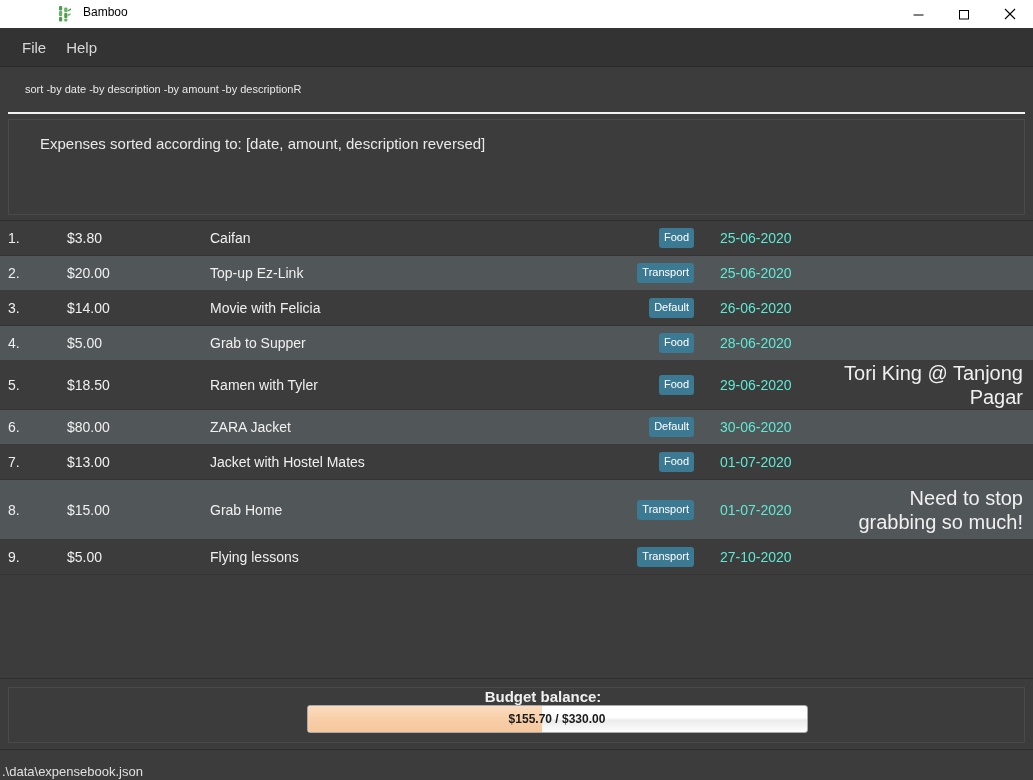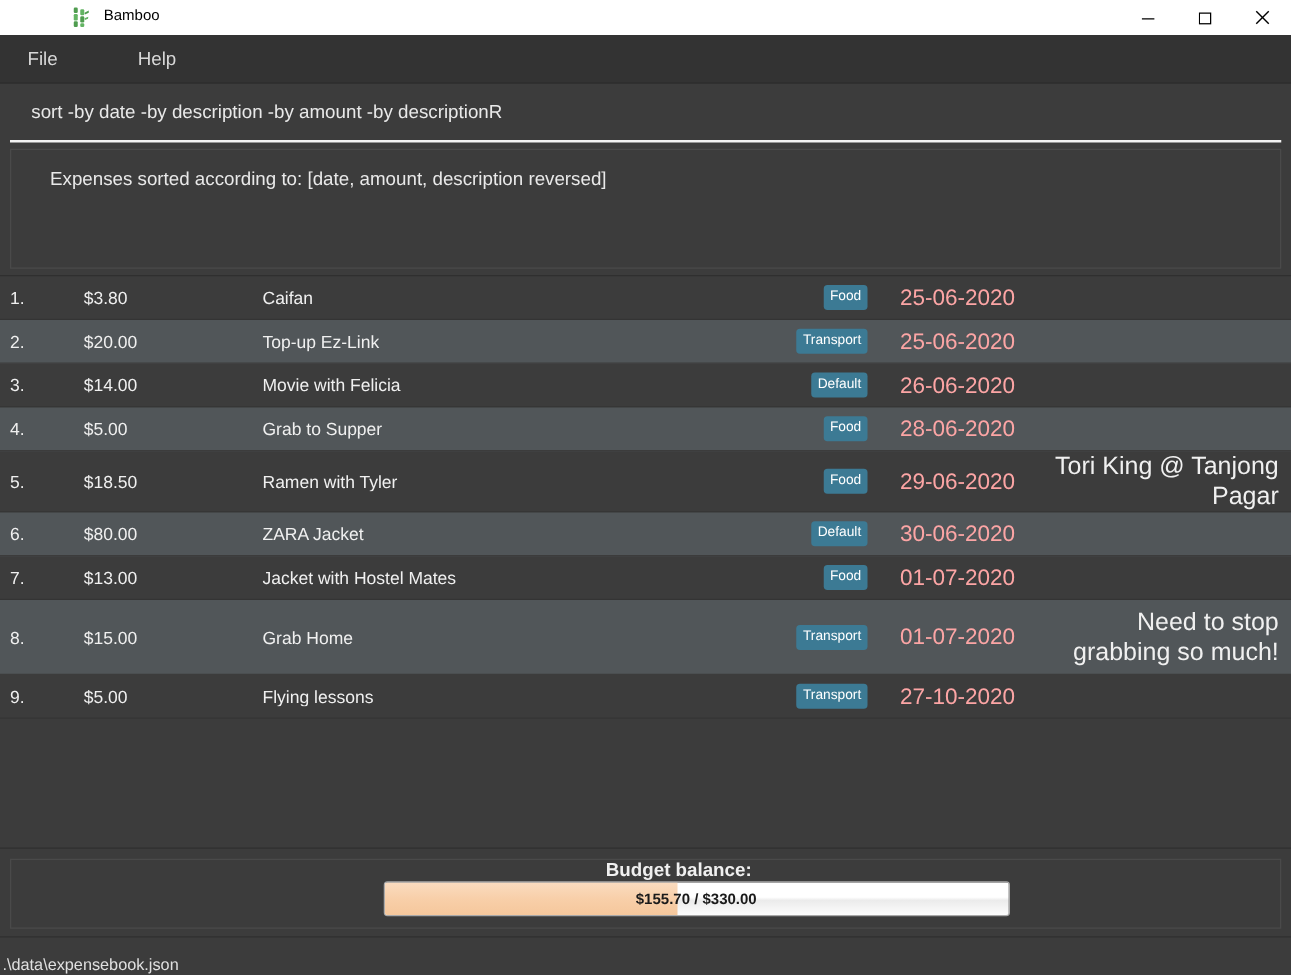--- a/index.html
+++ b/index.html
@@ -68,21 +68,20 @@
 
   
   .menubar {
     height: 38px;
     background: #333333;
     display: flex;
     align-items: center;
     padding-left: 12px;
     border-bottom: 1px solid #2b2b2b;
     flex: 0 0 38px;
-    gap: 44px;
   }
   .menu-item {
     font-size: 15px;
     color: #d8d8d8;
     padding: 4px 10px;
     white-space: nowrap;
   }
 
   
   .cmdwrap {
@@ -92,21 +91,21 @@
     display: flex;
     align-items: center;
   }
   .cmdinput {
     width: 100%;
     background: transparent;
     border: none;
     border-bottom: 2px solid #f2f2f2;
     color: #e9e9e9;
     font-family: "Liberation Sans", sans-serif;
-    font-size: 15px;
+    font-size: 11px;
     padding: 6px 0 8px 17px;
     outline: none;
     box-sizing: border-box;
     height: 46px;
   }
 
   
   .resultwrap {
     padding: 4px 8px 0 8px;
     flex: 0 0 105px;
@@ -180,22 +179,22 @@
     font-size: 11px;
     line-height: 13px;
     padding: 3px 5px 4px 5px;
     border-radius: 3px;
     white-space: nowrap;
   }
   .c-date {
     flex: 0 0 122px;
     box-sizing: border-box;
     padding-left: 22px;
-    font-size: 18px;
-    color: #fca5a5;
+    font-size: 14px;
+    color: #5eead4;
     white-space: nowrap;
   }
   .c-remark {
     flex: 1 1 auto;
     box-sizing: border-box;
     padding-left: 15px;
     padding-right: 10px;
     font-size: 20px;
     color: #f0f0f0;
     line-height: 24px;

